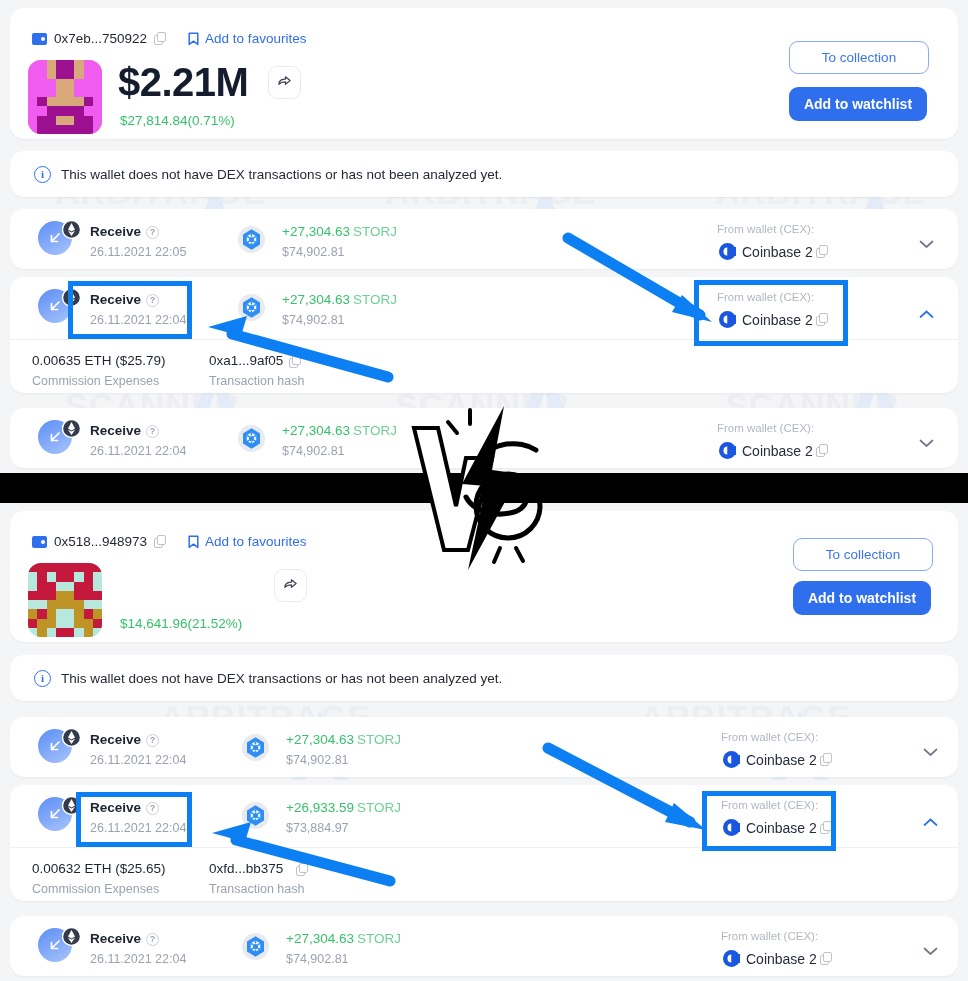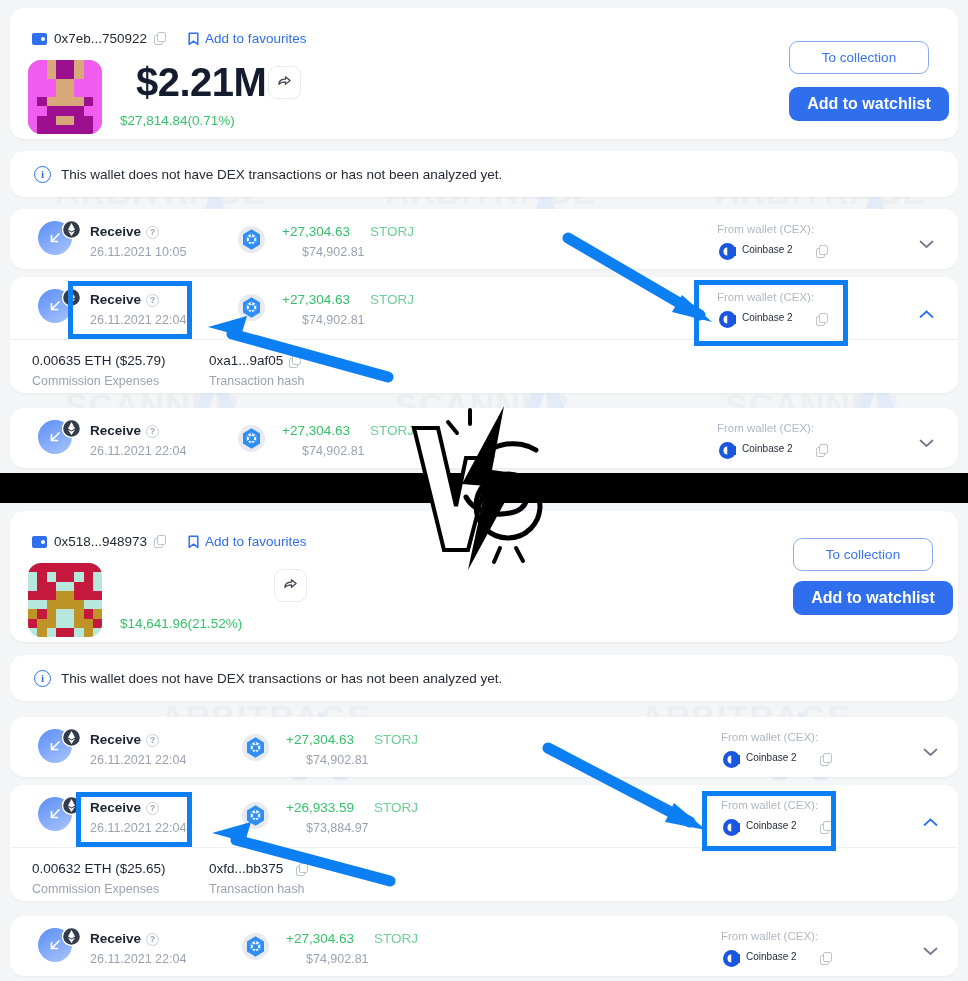--- a/index.html
+++ b/index.html
@@ -43,37 +43,37 @@
   .copy-ic i{ position:absolute; border:1.4px solid #8b93a3; border-radius:2px; display:block; }
   .copy-ic i.b{ left:0; top:3px; width:9px; height:10px; background:#fff; }
   .copy-ic i.f{ left:3px; top:0; width:9px; height:10px; background:#fff; }
   .fav{ display:flex; align-items:center; gap:6px; margin-left:14px; cursor:pointer;}
   .fav-label{ font-size:13.5px; color:#2f6fed;text-align:right; }
   .bm{ width:11px; height:14px; }
 
   .avatar{ position:absolute; left:18px; top:52px; width:74px; height:74px; border-radius:13px; overflow:hidden; }
   .avatar svg{ display:block; width:74px; height:74px; }
 
-  .big-val{ position:absolute; left:108px; top:52px; font-size:40px; font-weight:700; color:#141c2e; letter-spacing:-.5px;margin-left:18px; }
+  .big-val{ position:absolute; left:108px; top:52px; font-size:40px; font-weight:700; color:#141c2e; letter-spacing:-.5px; }
   .share-btn{
     position:absolute; width:33px; height:33px; border-radius:9px;
     background:#fff; border:1px solid #e8eaee; display:flex; align-items:center; justify-content:center;
     cursor:pointer;
   }
   .delta{ position:absolute; font-size:13.5px; color:#36c26a; font-weight:500; }
 
   .btn-outline{
     position:absolute; width:140px; height:33px; border-radius:9px;
     border:1px solid #8aa9f5; background:#fff; color:#3b74f0;
     font-size:13.5px; display:flex; align-items:center; justify-content:center; cursor:pointer;
     font-family:"Liberation Sans",sans-serif;
   }
   .btn-solid{
-    position:absolute; width:160px; height:34px; border-radius:9px;
-    border:none; background:#2f6fed; color:#fff; font-size:16px; font-weight:700;
+    position:absolute; width:138px; height:34px; border-radius:9px;
+    border:none; background:#2f6fed; color:#fff; font-size:14px; font-weight:700;
     display:flex; align-items:center; justify-content:center; cursor:pointer;
     font-family:"Liberation Sans",sans-serif;
   }
 
   
   .notice-row{ position:absolute; left:24px; top:0; height:100%; display:flex; align-items:center; gap:10px; }
   .info-ic{ width:17px;height:17px;border-radius:50%;border:1.4px solid #2f6fed;color:#2f6fed;
     font-size:11px; font-weight:700; display:flex;align-items:center;justify-content:center; font-family:"Liberation Serif",serif;}
   .notice-text{ font-size:13.5px; color:#242a36; }
 
@@ -83,26 +83,26 @@
   .tx-icon .arr{ position:absolute; left:8px; top:8px; width:18px; height:18px; }
   .eth-badge{ position:absolute; left:52px; width:19px; height:21px; }
 
   .tx-type{ position:absolute; font-size:13.5px; font-weight:700; color:#1c2332; }
   .q-ic{ display:inline-block; width:13px;height:13px;border-radius:50%;border:1px solid #c9cfdb;
      color:#9aa2b1; font-size:9px; line-height:11px; text-align:center; margin-left:5px; vertical-align:1px;}
   .tx-date{ position:absolute; font-size:12.5px; color:#9aa2b1; }
 
   .coin-ic{ position:absolute; width:27px; height:27px; }
   .amt{ position:absolute; font-size:13.5px; color:#36c26a; }
-  .amt .sym{ color:#6fcf97; margin-left:20px; }
-  .amt-usd{ position:absolute; font-size:12.5px; color:#9aa2b1;margin-left:20px; }
+  .amt .sym{ color:#6fcf97; margin-left:3px; }
+  .amt-usd{ position:absolute; font-size:12.5px; color:#9aa2b1; }
 
   .from-lbl{ position:absolute; font-size:11.5px; color:#b0b7c3; }
   .cb-ic{ position:absolute; width:17px; height:17px; }
-  .cb-name{ position:absolute; font-size:10px; color:#262d3b; }
+  .cb-name{ position:absolute; font-size:14px; color:#262d3b; }
   .chev{ position:absolute; width:15px; height:9px; }
 
   .subrow-div{ position:absolute; height:1px; background:#eef0f3; }
   .sub-main{ position:absolute; font-size:13.5px; color:#1c2332; }
   .sub-sub{ position:absolute; font-size:12.5px; color:#9aa2b1; }
 
   
   .black-bar{ position:absolute; left:0; width:968px; height:30px; background:#000; z-index:40; }
   .vs-logo{ position:absolute; z-index:50; }
 
@@ -296,21 +296,21 @@
       </span>
     </span>
     <span class="eth-badge" style="top:10px;">
       <svg viewBox="0 0 19 21" width="19" height="21">
           <circle cx="9.5" cy="10.5" r="9" fill="#343b4b" stroke="#fff" stroke-width="1.4"></circle>
           <path d="M9.5 4 L13 10.6 L9.5 12.6 L6 10.6z" fill="#fff"></path>
           <path d="M9.5 13.6 L13 11.7 L9.5 17 L6 11.7z" fill="#fff"></path>
         </svg>
     </span>
     <span class="tx-type" style="left:80px; top:15px;"><span>Receive</span><span class="q-ic">?</span></span>
-    <span class="tx-date" style="left:80px; top:36px;">26.11.2021 10:05</span>
+    <span class="tx-date" style="left:80px; top:36px;">26.11.2021 22:05</span>
 
     <span class="coin-ic" style="left:228px; top:17px;">
       <svg viewBox="0 0 27 27">
           <circle cx="13.5" cy="13.5" r="13.5" fill="#e8eaef"></circle>
           <path d="M13.5 3.3 L22 8.4 v10.2 L13.5 23.7 5 18.6 V8.4z" fill="#2f8ef4"></path>
           <path d="M13.5 7.5 L18.2 10.3 v5.6 l-4.7 2.8 -4.7-2.8v-5.6z" fill="#fff"></path>
           <circle cx="13.5" cy="13.5" r="2.6" fill="#2f8ef4"></circle>
           <path d="M13.5 7.5 v3 M13.5 16.5 v3 M9.1 10.5 l2.4 1.4 M15.5 15.1 l2.4 1.4 M9.1 16.5 l2.4-1.4 M15.5 11.9 l2.4-1.4" stroke="#2f8ef4" stroke-width="1.6"></path>
         </svg>
     </span>

